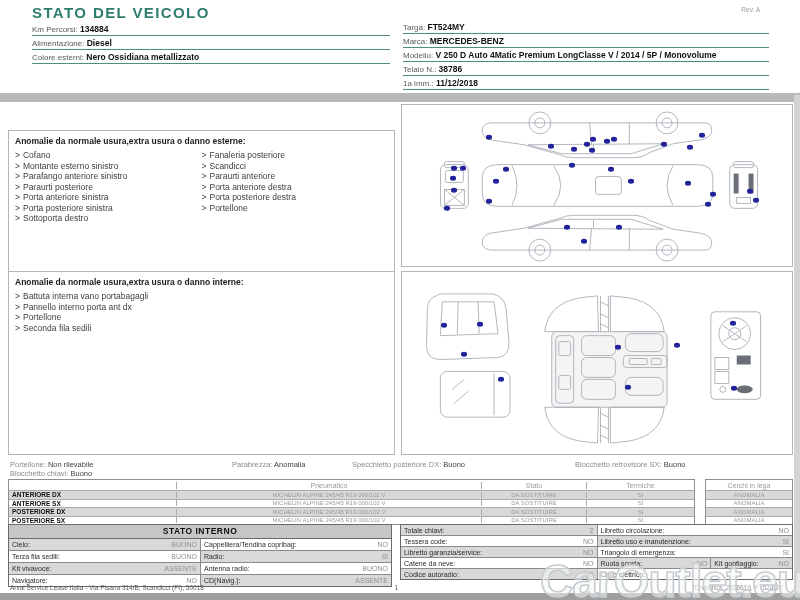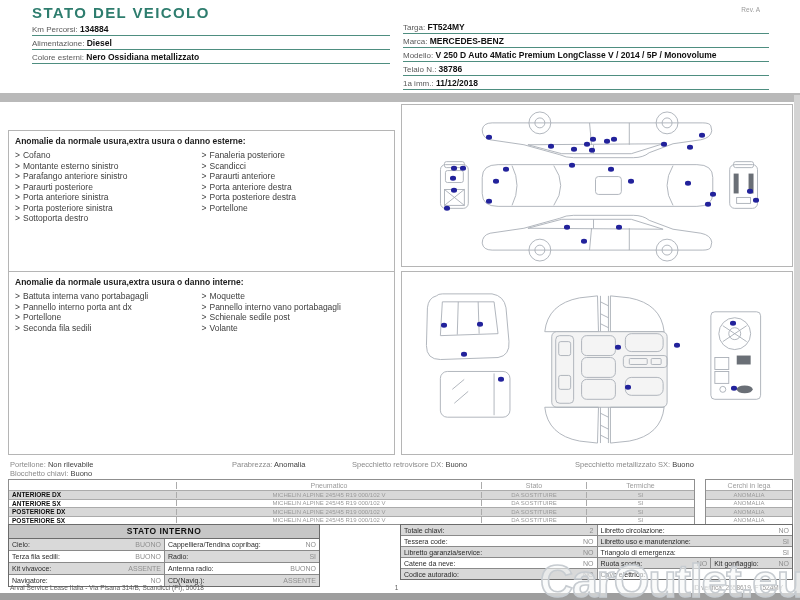--- a/index.html
+++ b/index.html
@@ -53,21 +53,21 @@
   .tt-c3{width:105px;border-left:1px solid #ababab;box-sizing:border-box;}
   .tt-c4{flex:1;border-left:1px solid #ababab;box-sizing:border-box;}
   .tt-cf{width:100%;}
   .tt-h{font-size:7px;color:#9b9b9b;text-align:center;}
   .tt-v{font-size:6px;color:#9b9b9b;text-align:center;overflow:hidden;white-space:nowrap;}
   .tt-pos{font-size:6.5px;font-weight:bold;color:#111;padding-left:3px;}
   .g{background:#d8d8d8;}
 
   
   .btable{position:absolute;border:1px solid #6b6b6b;box-sizing:border-box;font-size:7px;background:#fff;}
-  #stato-interno{left:8px;top:524px;width:312px;}
+  #stato-interno{left:8px;top:524px;width:384px;}
   #documenti{left:400px;top:524px;width:393px;}
   .bt-title{background:#c6c6c6;font-weight:bold;text-align:center;font-size:8.5px;
             padding:1px 0 2px 0;border-bottom:1px solid #6b6b6b;color:#111;letter-spacing:.5px;}
   .bt-row{display:flex;border-bottom:1px solid #8a8a8a;}
   .bt-row:last-child{border-bottom:none;}
   .bt-half{width:50%;display:flex;justify-content:space-between;box-sizing:border-box;
            padding:2px 3px;min-height:7px;align-items:center;}
   .bt-half + .bt-half{border-left:1px solid #8a8a8a;}
   #documenti .bt-half{padding:1.5px 3px;}
   .bt-label{color:#2b2b2b;white-space:nowrap;}
@@ -136,26 +136,20 @@
   </div>
 
   <div class="box" id="int-anom">
     <div class="anom-title">Anomalie da normale usura,extra usura o danno interne:</div>
     <div class="anom-cols">
       <div class="anom-col">
         <div class="anom-item"><span class="gt">&gt;</span><span>Battuta interna vano portabagagli</span></div>
         <div class="anom-item"><span class="gt">&gt;</span><span>Pannello interno porta ant dx</span></div>
         <div class="anom-item"><span class="gt">&gt;</span><span>Portellone</span></div>
         <div class="anom-item"><span class="gt">&gt;</span><span>Seconda fila sedili</span></div>
-      </div>
-      <div class="anom-col">
-        <div class="anom-item"><span class="gt">&gt;</span><span>Moquette</span></div>
-        <div class="anom-item"><span class="gt">&gt;</span><span>Pannello interno vano portabagagli</span></div>
-        <div class="anom-item"><span class="gt">&gt;</span><span>Schienale sedile post</span></div>
-        <div class="anom-item"><span class="gt">&gt;</span><span>Volante</span></div>
       </div>
     </div>
   </div>
 
   <div class="box" id="ext-diag">
     <svg class="diag-svg" viewBox="0 0 391 162" stroke="#a9aeb6" fill="none" stroke-width="0.9">
       <defs>
         <g id="carside">
           <path d="M4,32 Q4,24 12,22 L46,17 L82,7 Q88,4 96,4 L156,4 Q166,4 172,9 L196,18 L224,22 Q234,24 235,31 L234,36 Q233,39 226,39 L14,39 Q5,39 4,32 Z"></path>
           <path d="M50,17 L84,8 L154,8 L186,18 Z"></path>
@@ -291,22 +285,22 @@
       <span class="dot" style="left: 275px; top: 73px; background: rgb(34, 34, 155);"></span>
       <span class="dot" style="left: 226px; top: 115px; background: rgb(34, 34, 155);"></span>
       <span class="dot" style="left: 331px; top: 51px; background: rgb(34, 34, 155);"></span>
       <span class="dot" style="left: 332px; top: 116px; background: rgb(34, 34, 155);"></span>
     </div>
 
   <div class="statusline">
     <div class="sl" style="left:10px;top:0;"><span class="sl-label">Portellone:</span> <span class="sl-value">Non rilevabile</span></div>
     <div class="sl" style="left:10px;top:9px;"><span class="sl-label">Blocchetto chiavi:</span> <span class="sl-value">Buono</span></div>
     <div class="sl" style="left:232px;top:0;"><span class="sl-label">Parabrezza:</span> <span class="sl-value">Anomalia</span></div>
-    <div class="sl" style="left:352px;top:0;"><span class="sl-label">Specchietto retrovisore DX:</span> <span class="sl-value">Buono</span></div>
-    <div class="sl" style="left:575px;top:0;"><span class="sl-label">Specchietto metallizzato SX:</span> <span class="sl-value">Buono</span></div>
+    <div class="sl" style="left:352px;top:0;"><span class="sl-label">Specchietto posteriore DX:</span> <span class="sl-value">Buono</span></div>
+    <div class="sl" style="left:575px;top:0;"><span class="sl-label">Blocchetto retrovisore SX:</span> <span class="sl-value">Buono</span></div>
   </div>
 
   <div class="tiretable">
     <div class="tt-main">
       <div class="tt-row tt-hrow">
         <div class="tt-c1"></div>
         <div class="tt-c2 tt-h">Pneumatico</div>
         <div class="tt-c3 tt-h">Stato</div>
         <div class="tt-c4 tt-h">Termiche</div>
       </div>

